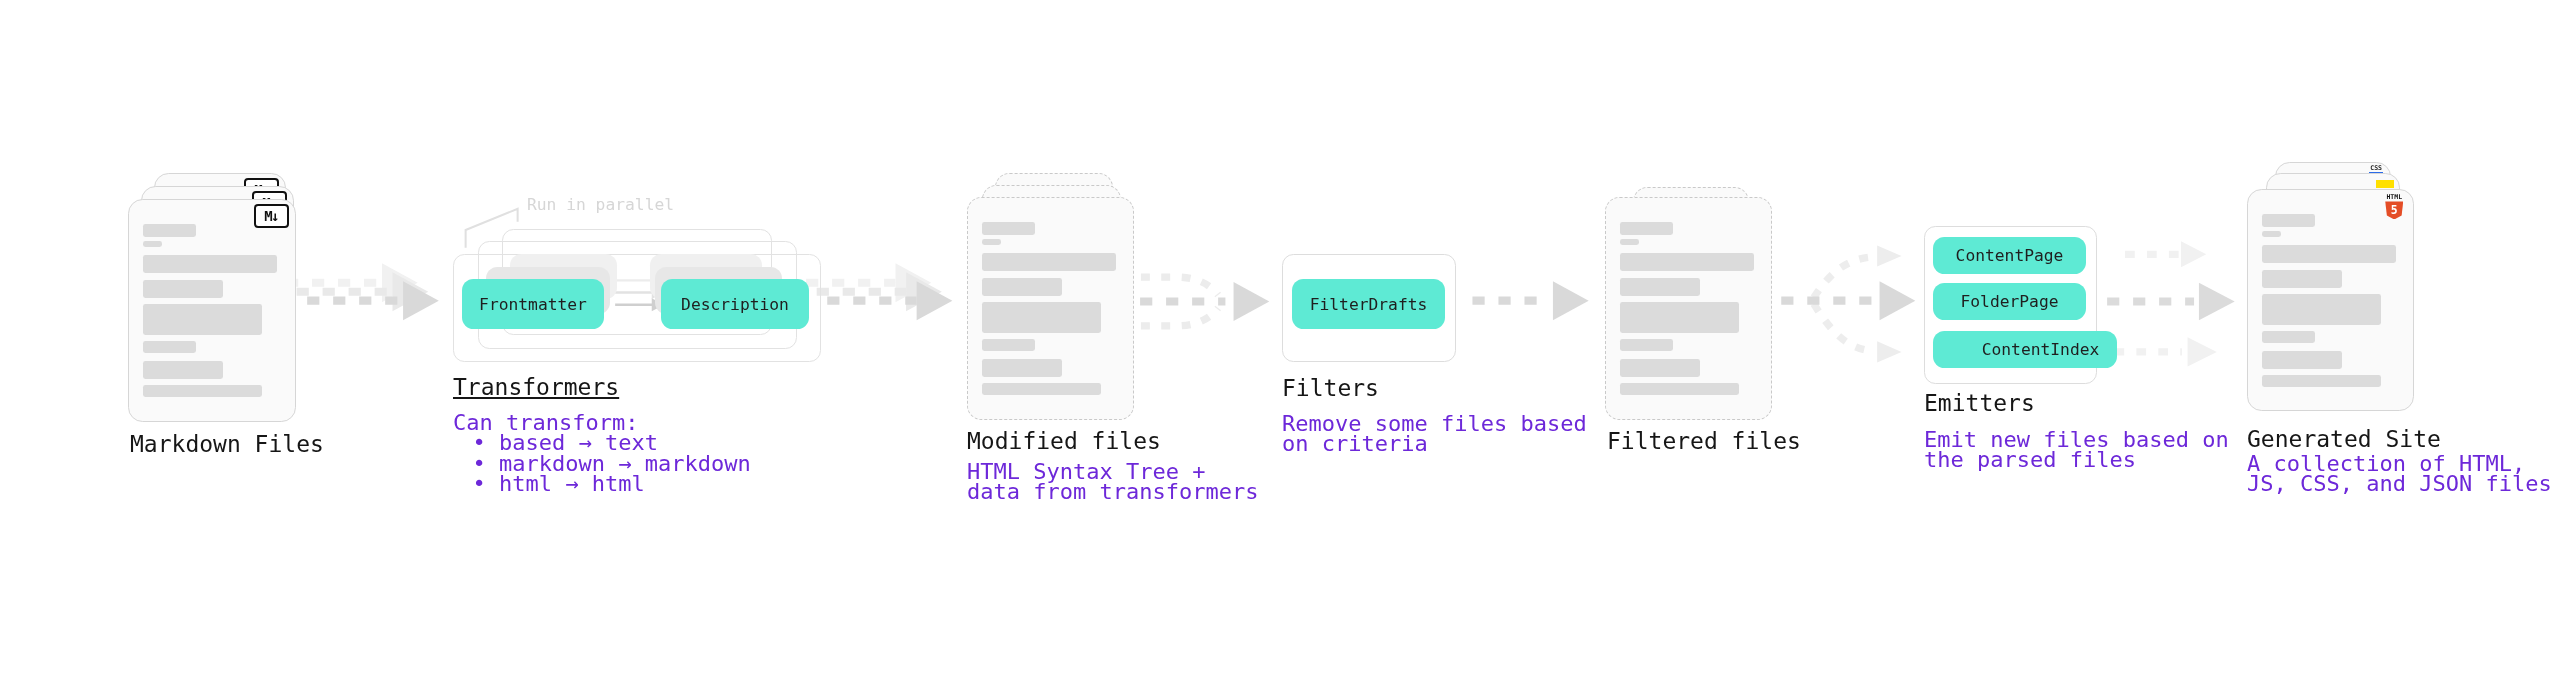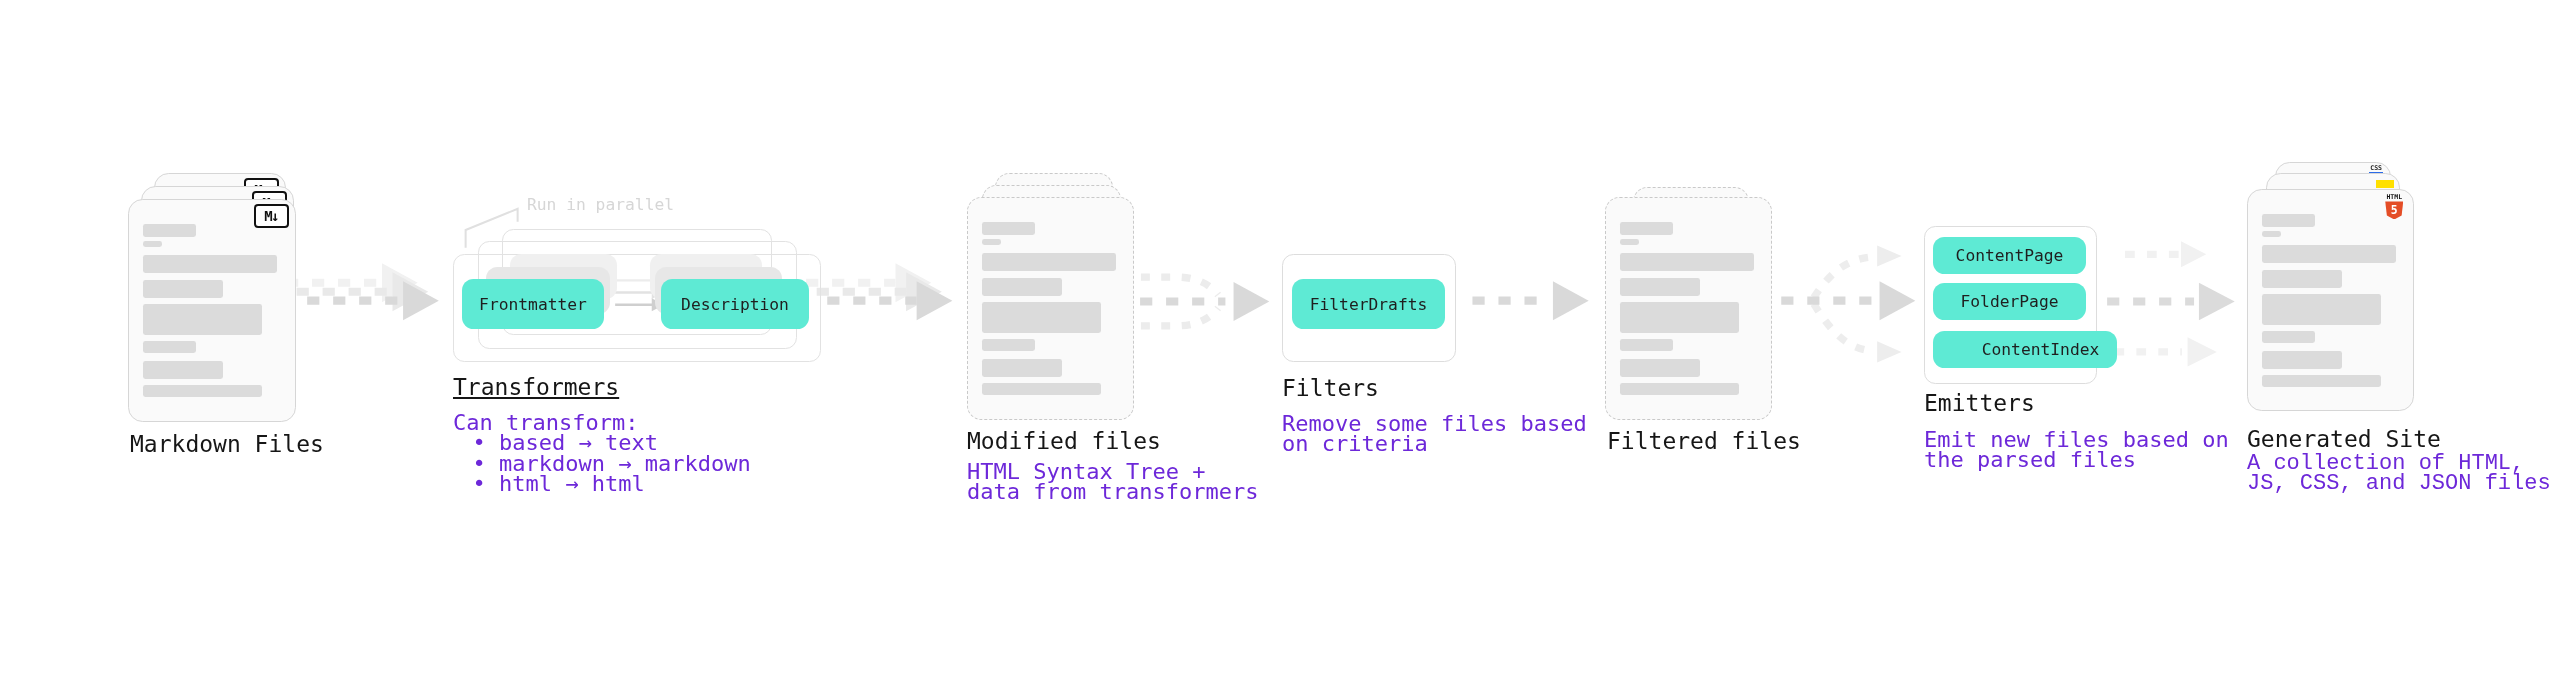--- a/index.html
+++ b/index.html
@@ -249,20 +249,20 @@
       <div class="bar b1"></div>
       <div class="bar b2"></div>
       <div class="bar b3"></div>
       <div class="bar b4"></div>
       <div class="bar b5"></div>
       <div class="bar b6"></div>
       <div class="bar b7"></div>
       <div class="bar b8"></div>
     </div>
     <div class="heading" style="left:2247px;top:428px;">Generated Site</div>
-    <div class="body-text" style="left:2247px;top:454px;font-family:Liberation Mono, monospace;">
+    <div class="body-text" style="left:2247px;top:454px;">
       <div>A collection of HTML,</div>
       <div>JS, CSS, and JSON files</div>
     </div>
   </div>
 
 </div>
 
 
 </body></html>

